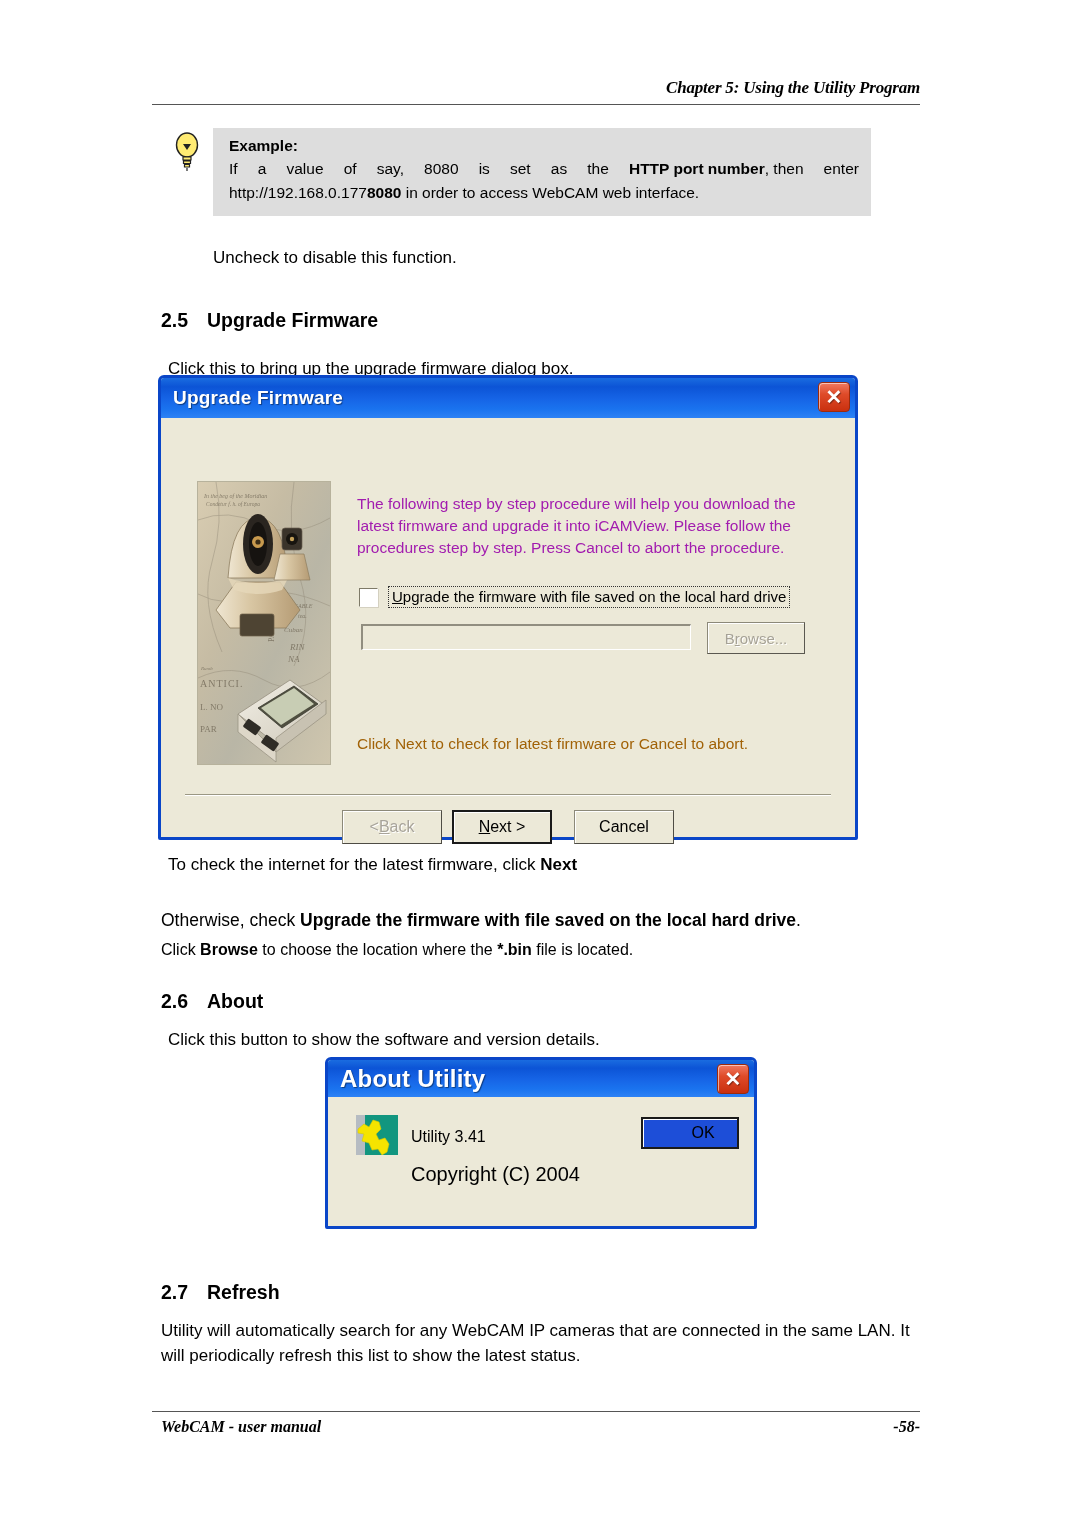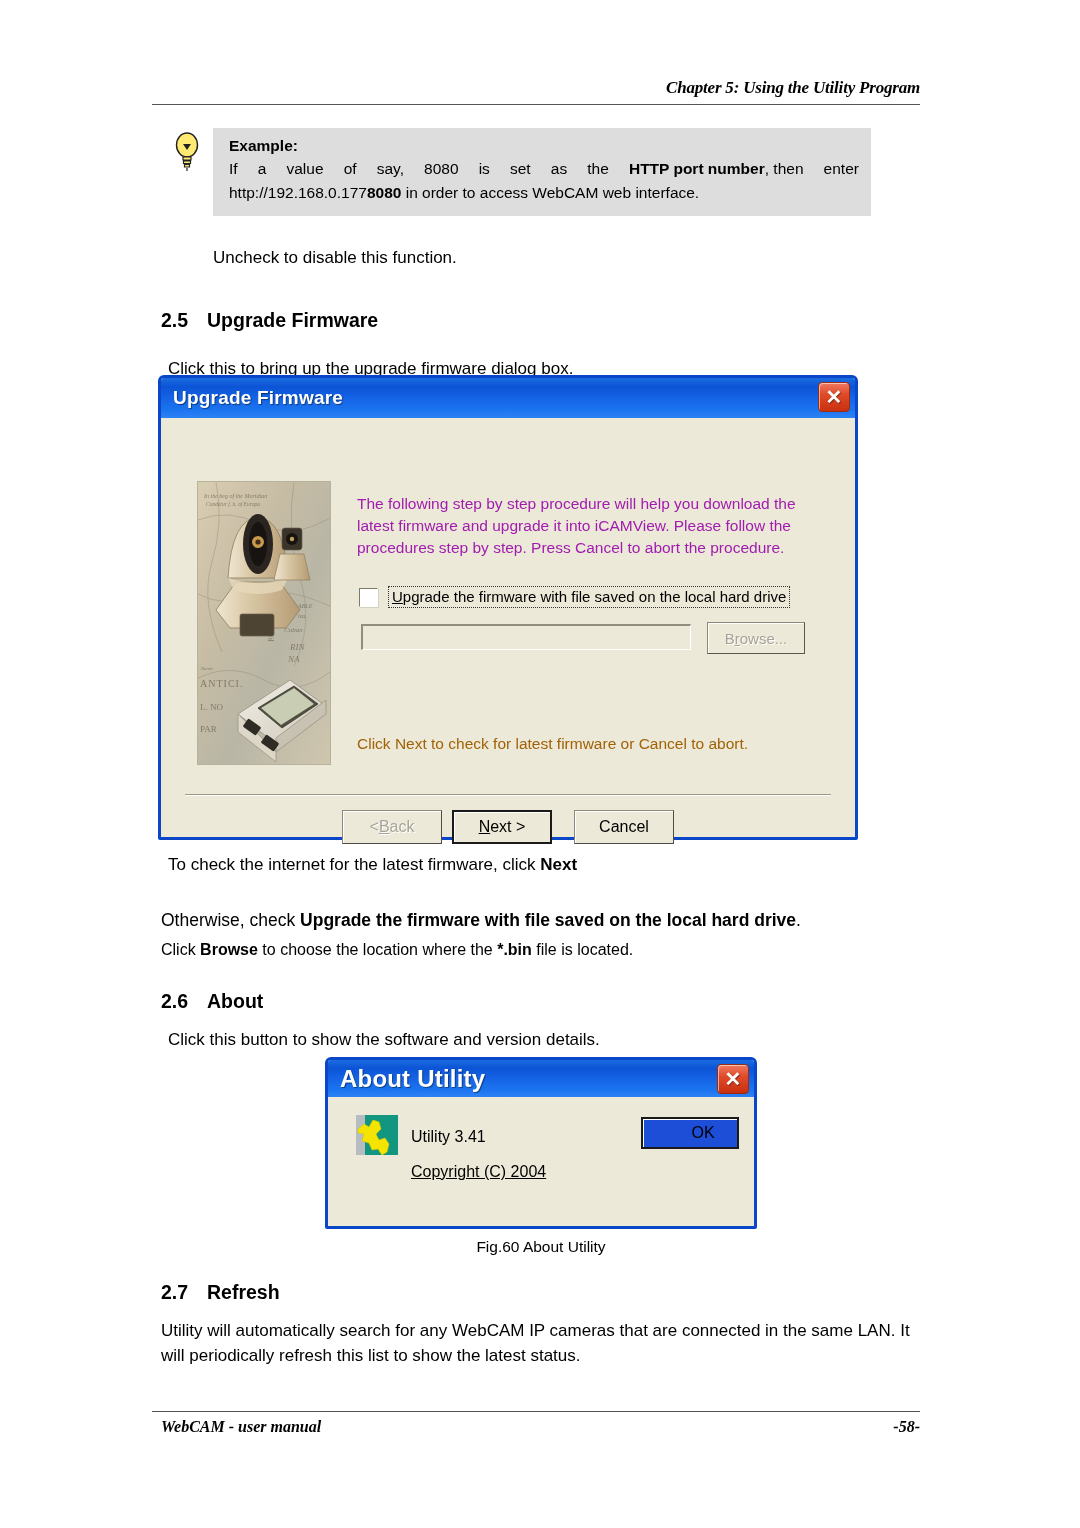--- a/index.html
+++ b/index.html
@@ -333,22 +333,21 @@
   .about-icon svg { display:block; width:100%; height:100%; }
 
   .about-line1 {
     position: absolute;
     left: 83px; top: 31px;
     font-size: 16px;
   }
   .about-line2 {
     position: absolute;
     left: 83px; top: 66px;
-    font-size: 16px;
-    text-decoration: underline;
+    font-size: 20px;
   }
   .ok-btn {
     position: absolute;
     left: 313px; top: 20px;
     width: 98px; height: 32px;
     background: #1d4ed8;
     border: 2px solid #1a1a1a;
     box-shadow: inset 1px 1px 0 #ffffff;
     font-size: 16px;
     display: flex;
@@ -546,21 +545,20 @@
           <rect x="9" y="0" width="33" height="40" fill="#12967f"></rect>
           <path d="M2 14 l6 -5 l5 3 l4 -7 l6 2 l2 7 l-5 5 l3 6 l6 -2 l4 6 l-2 8 l-5 3 l-4 -6 l-6 1 l-3 -7 l-7 -2 l2 -7 l-6 -1 z" fill="#f5e400" stroke="#d9c900" stroke-width="0.6"></path>
         </svg>
       </div>
       <div class="about-line1">Utility 3.41</div>
       <div class="about-line2">Copyright (C) 2004</div>
       <div class="ok-btn">OK</div>
     </div>
   </div>
 
-  <div class="fig-cap">Fig.60  About Utility</div>
 
   <div class="h-sec sec27"><span class="h-num">2.7</span><span>Refresh</span></div>
 
   <div class="para p-refresh">Utility will automatically search for any WebCAM IP cameras that are connected in the same LAN.   It will periodically refresh this list to show the latest status.</div>
 
   <div class="ftr-rule"></div>
   <div class="ftr-left">WebCAM - user manual</div>
   <div class="ftr-right">-58-</div>
 
 </div>

